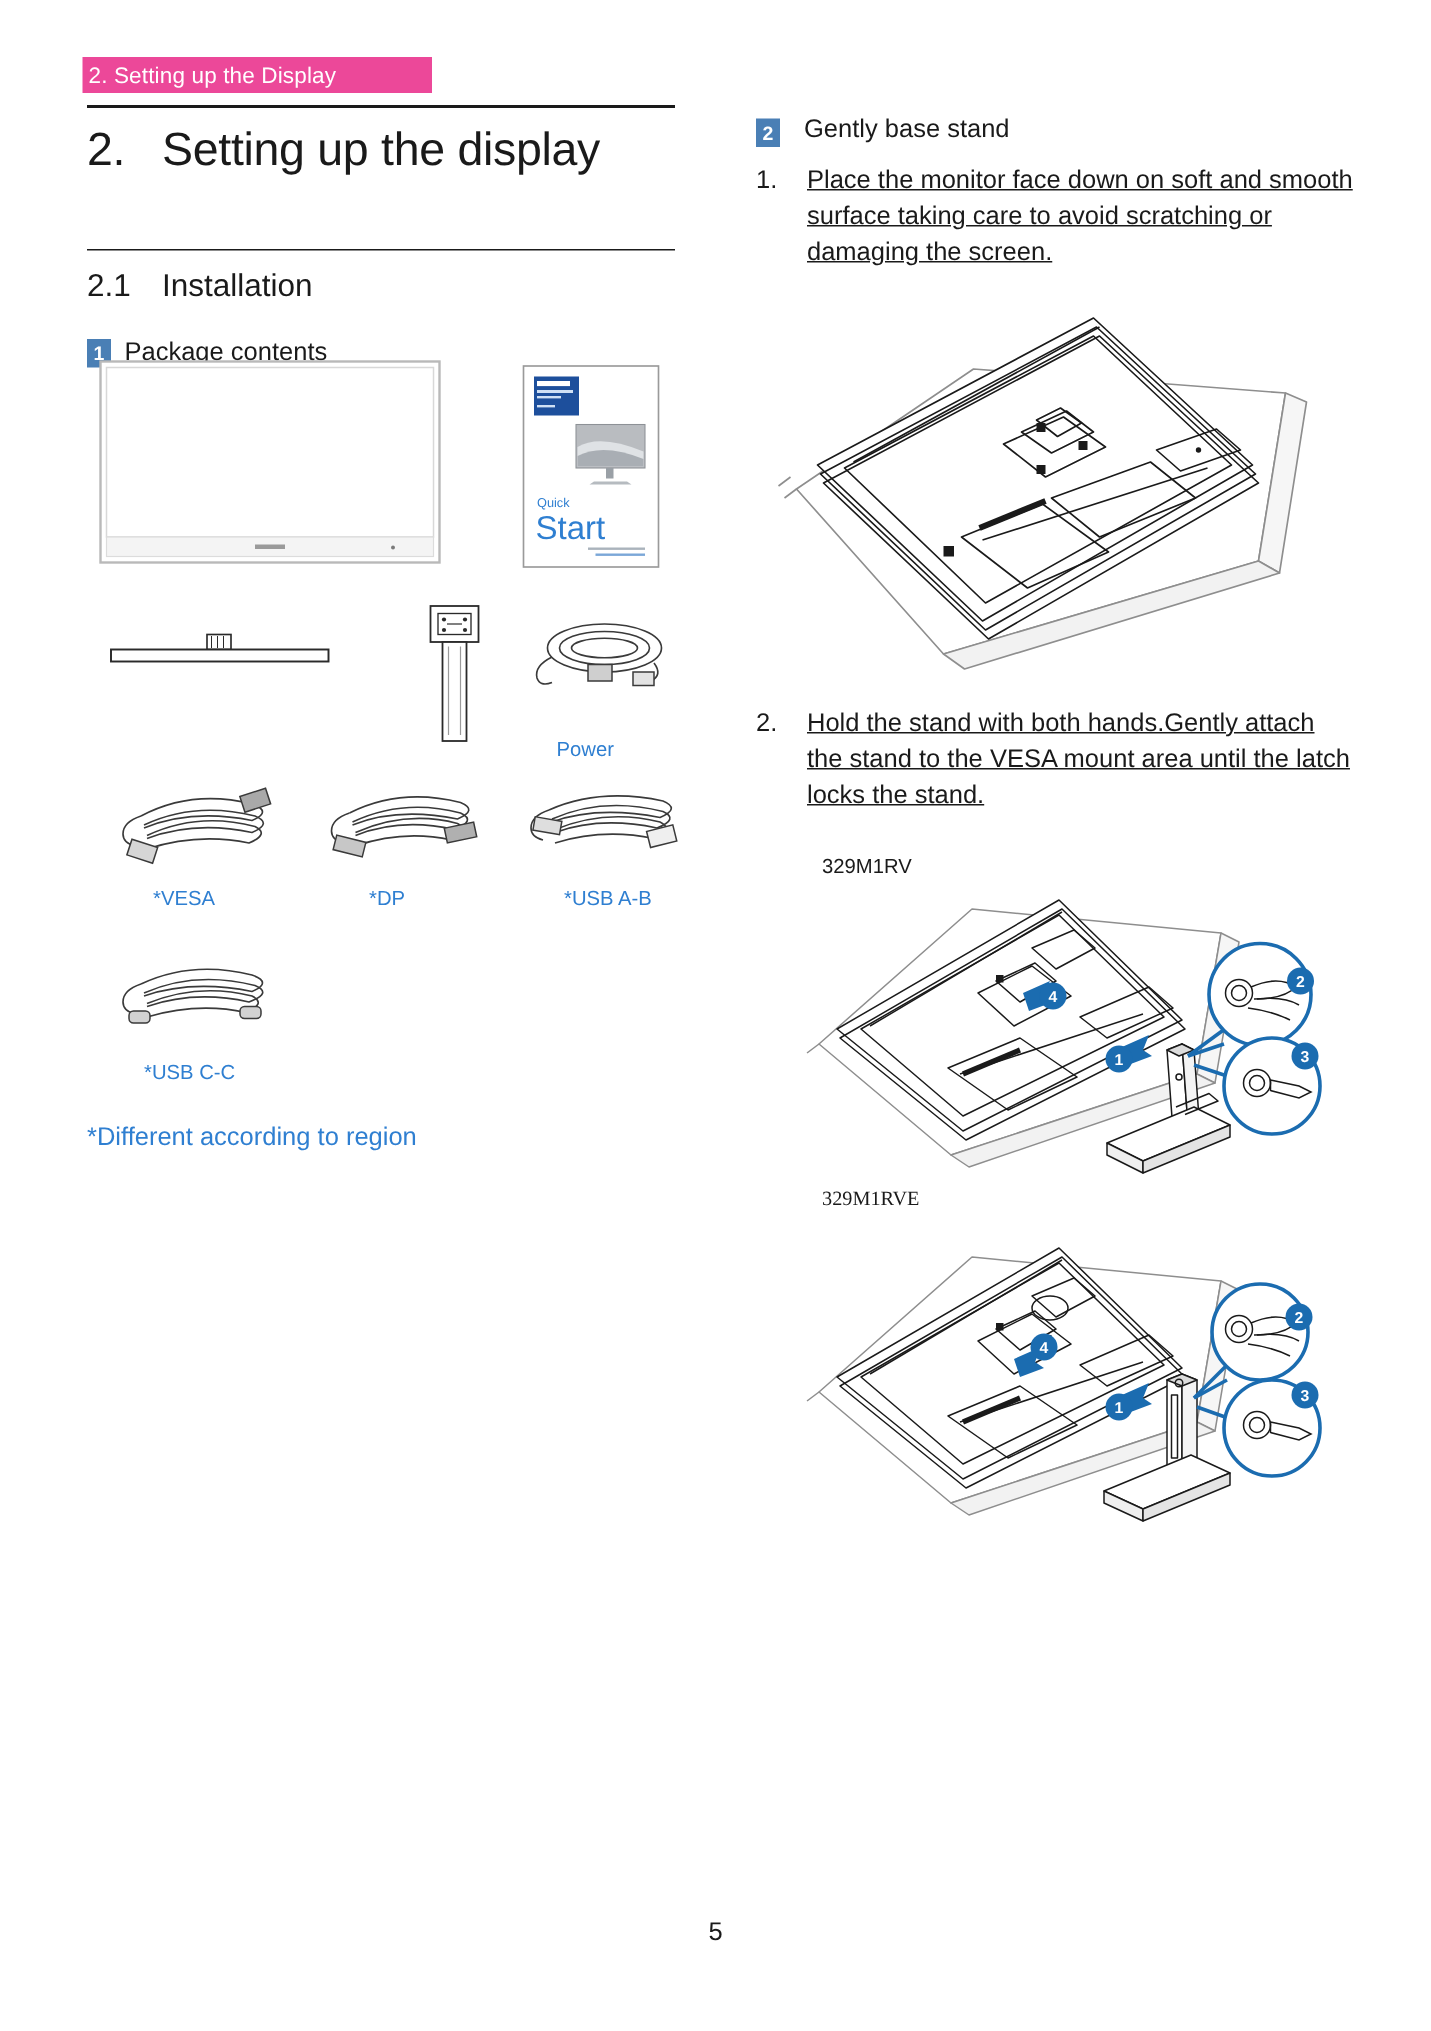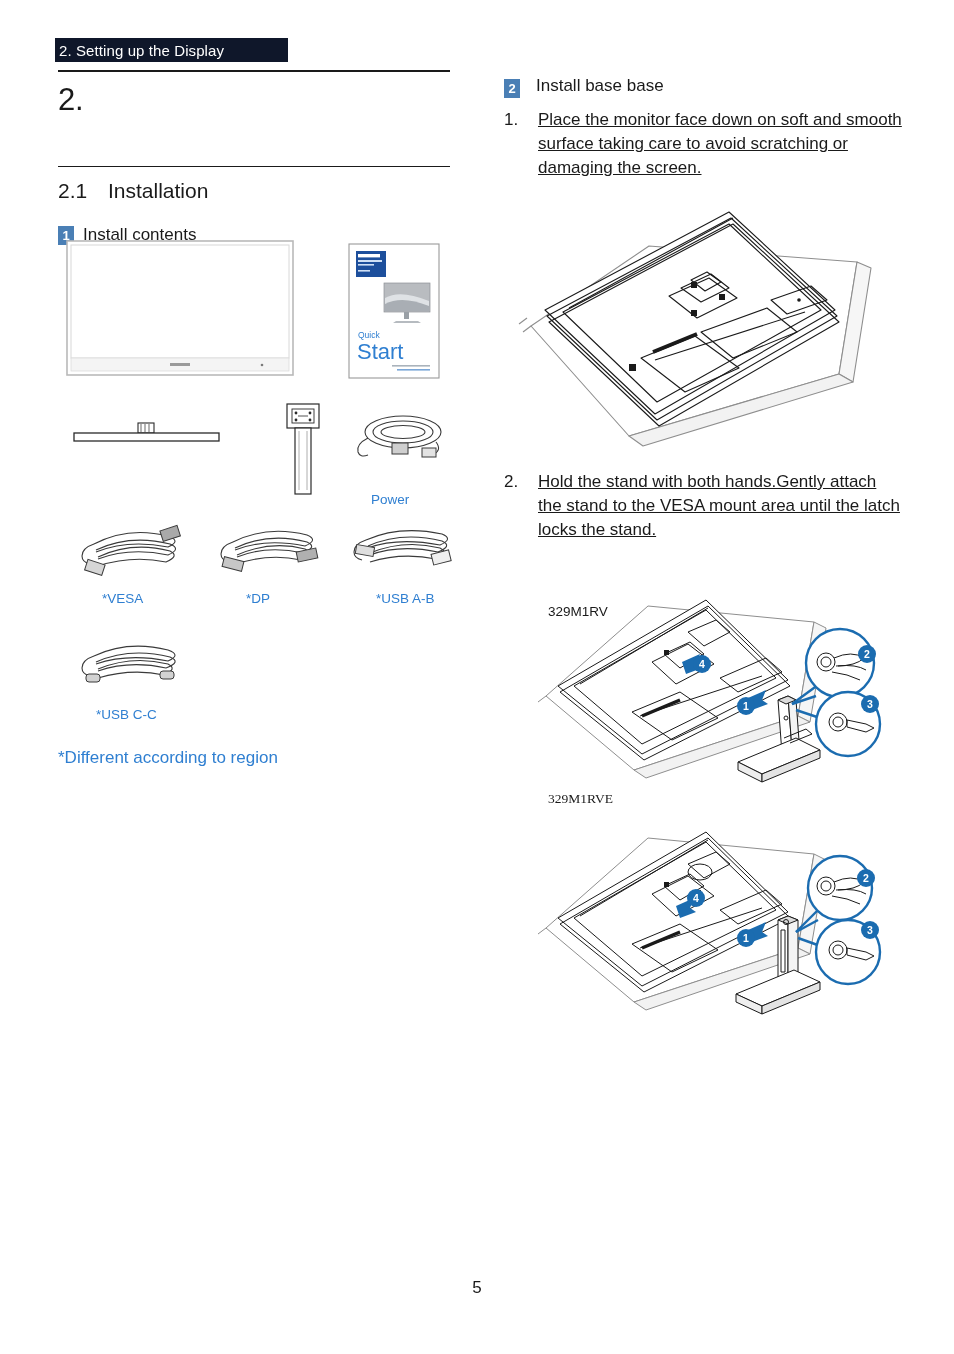--- a/index.html
+++ b/index.html
@@ -16,21 +16,21 @@
     overflow: hidden;
   }
 
   
   .running-header {
     position: absolute;
     left: 55px;
     top: 38px;
     width: 233px;
     height: 24px;
-    background: #0f172a;
+    background: #ec4899;
     display: flex;
     align-items: center;
     padding-left: 4px;
     box-sizing: border-box;
   }
   .running-header span {
     color: #ffffff;
     font-size: 15px;
     letter-spacing: 0.1px;
     white-space: nowrap;
@@ -147,21 +147,21 @@
   .num-step .n { width: 20px; flex: 0 0 20px; }
   .num-step .body { flex: 1; text-decoration: underline; }
 
   .step2 { position: absolute; left: 504px; top: 470px; width: 400px; }
 
   .model-label {
     position: absolute;
     font-size: 13.5px;
     color: #1a1a1a;
   }
-  .model-1 { left: 548px; top: 570px; margin-top: 34px; }
+  .model-1 { left: 548px; top: 570px; }
   .model-2 { left: 548px; top: 791px; font-family: Liberation Serif, serif; }
 
   .diagram { position: absolute; }
   .diag-1 { left: 505px; top: 200px; }
   .diag-2 { left: 530px; top: 588px; }
   .diag-3 { left: 530px; top: 820px; }
 
   
   .page-num {
     position: absolute;
@@ -178,32 +178,33 @@
 
 <div class="running-header">
   <span>2. Setting up the Display</span>
 </div>
 
 <div class="left-col">
   <div class="rule"></div>
 
   <h1 class="chapter-title">
     <span class="num">2.</span>
+    <span>Setting up the display</span>
   </h1>
 
   <div class="rule2"></div>
 
   <h2 class="section-title">
     <span class="num">2.1</span>
     <span>Installation</span>
   </h2>
 
   <div class="badge-row">
     <span class="badge">1</span>
-    <span class="badge-label">Install contents</span>
+    <span class="badge-label">Package contents</span>
   </div>
 </div>
 
 <div class="pkg-art">
 
   <svg width="230" height="138" style="position:absolute;left:8px;top:0">
     <rect x="1" y="1" width="226" height="134" fill="#ffffff" stroke="#b9b9b9" stroke-width="1.6"></rect>
     <rect x="5" y="5" width="218" height="113" fill="#ffffff" stroke="#d8d8d8" stroke-width="1"></rect>
     <rect x="5" y="118" width="218" height="13" fill="#f4f4f4" stroke="#dcdcdc" stroke-width="0.8"></rect>
     <rect x="104" y="123" width="20" height="3" fill="#9a9a9a"></rect>
@@ -311,21 +312,21 @@
   <span class="cap cap-dp">*DP</span>
   <span class="cap cap-usbab">*USB A-B</span>
   <span class="cap cap-usbcc">*USB C-C</span>
 </div>
 
 <div class="region-note">*Different according to region</div>
 
 <div class="right-col">
   <div class="step-head">
     <span class="badge">2</span>
-    <span class="txt">Install base base</span>
+    <span class="txt">Gently base stand</span>
   </div>
 
   <div class="num-step">
     <span class="n">1.</span>
     <span class="body">Place the monitor face down on soft and smooth surface taking care to avoid scratching or damaging the screen.</span>
   </div>
 </div>
 
 <svg class="diagram diag-1" width="400" height="250">
   <g fill="none" stroke="#1a1a1a" stroke-width="1.1" stroke-linejoin="round">

